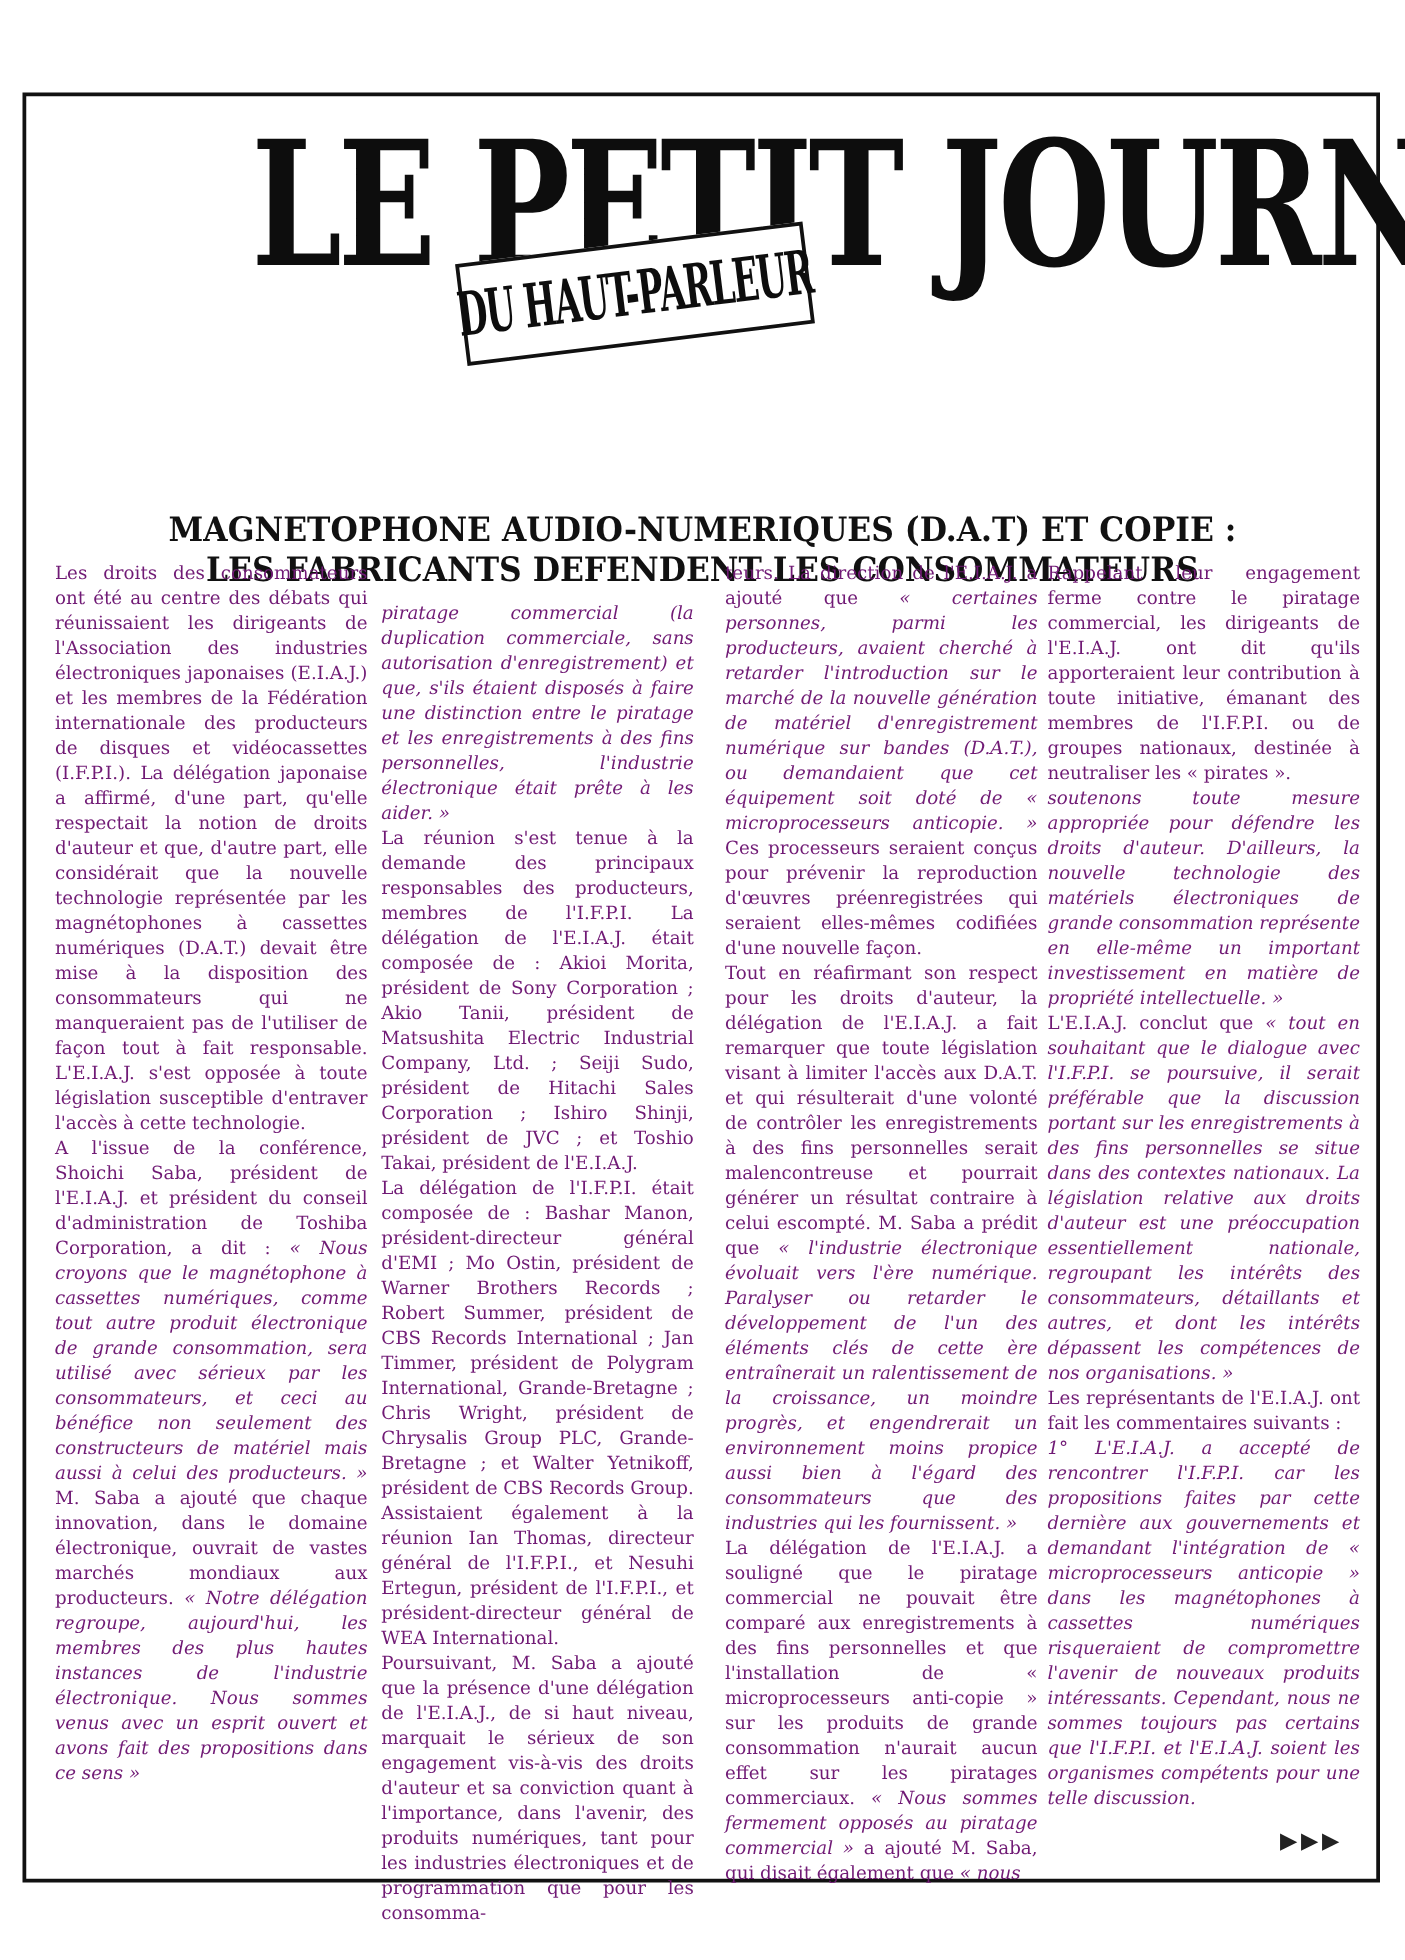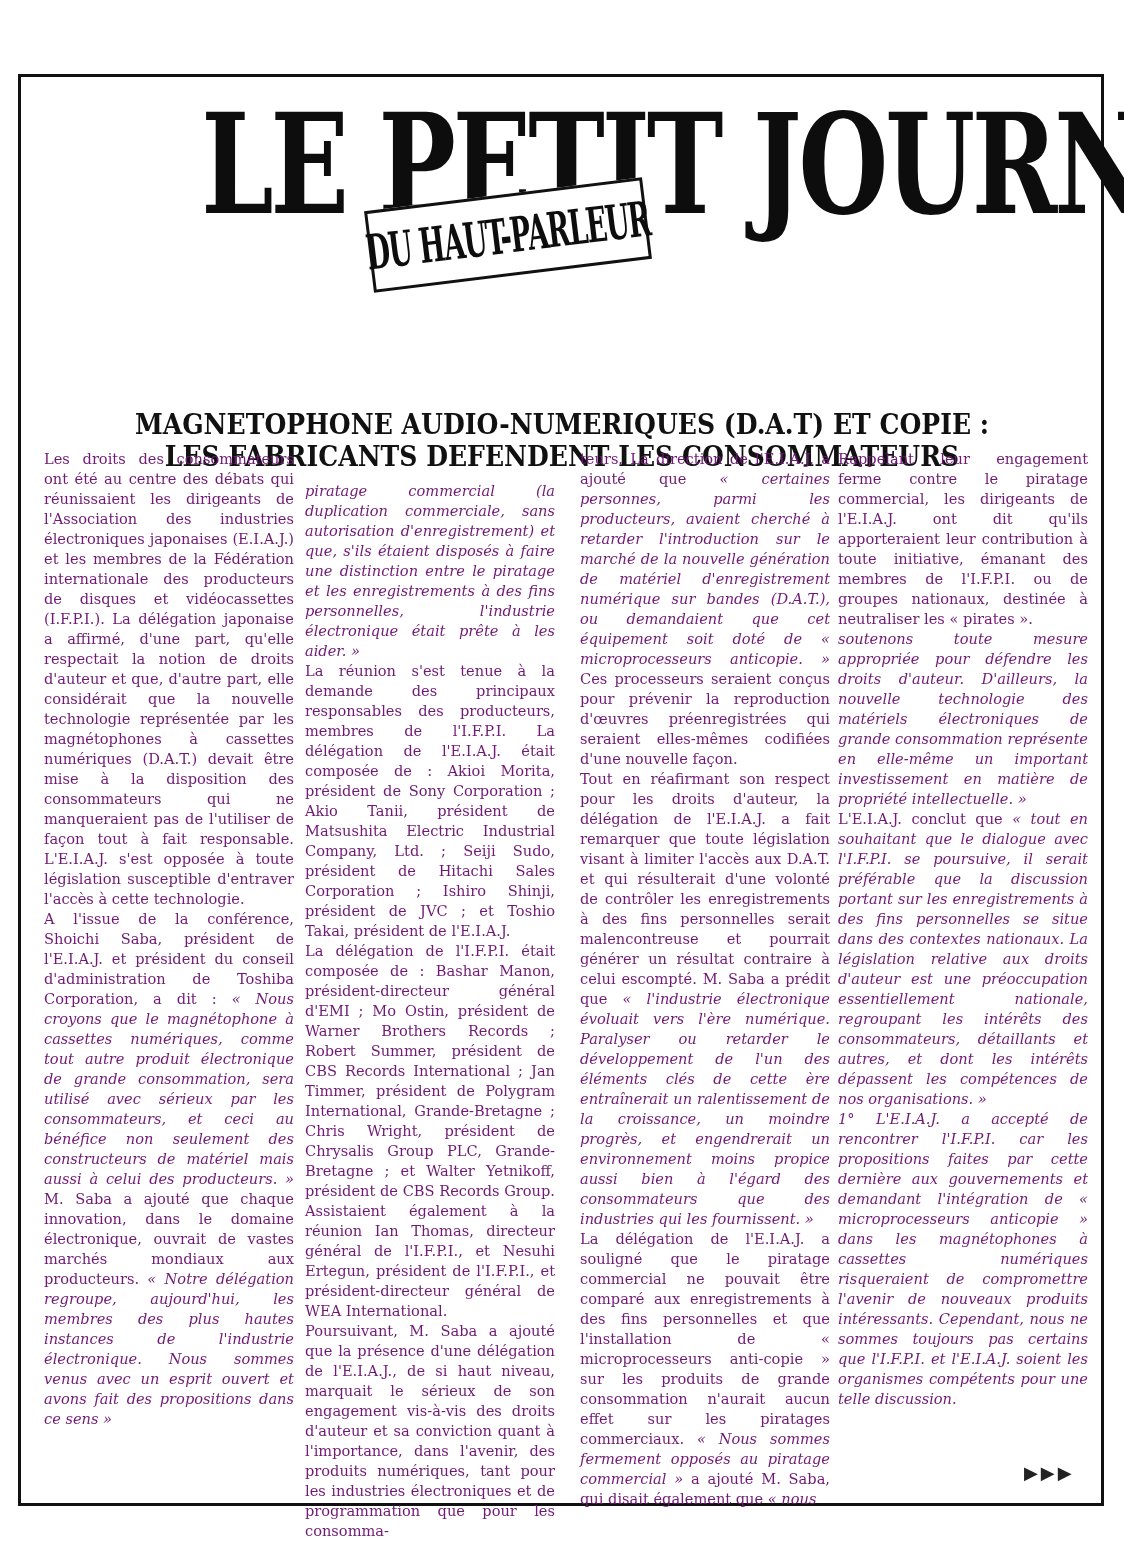--- a/index.html
+++ b/index.html
@@ -52,19 +52,20 @@
   <div class="col c3">
     <p><span>teurs. La direction de l'E.I.A.J. a ajouté que</span> <em>« certaines personnes, parmi les producteurs, avaient cherché à retarder l'introduction sur le marché de la nouvelle génération de matériel d'enregistrement numérique sur bandes (D.A.T.), ou demandaient que cet équipement soit doté de « microprocesseurs anticopie. »</em> <span>Ces processeurs seraient conçus pour prévenir la reproduction d'œuvres préenregistrées qui seraient elles-mêmes codifiées d'une nouvelle façon.</span></p>
     <p><span>Tout en réafirmant son respect pour les droits d'auteur, la délégation de l'E.I.A.J. a fait remarquer que toute législation visant à limiter l'accès aux D.A.T. et qui résulterait d'une volonté de contrôler les enregistrements à des fins personnelles serait malencontreuse et pourrait générer un résultat contraire à celui escompté. M. Saba a prédit que</span> <em>« l'industrie électronique évoluait vers l'ère numérique. Paralyser ou retarder le développement de l'un des éléments clés de cette ère entraînerait un ralentissement de la croissance, un moindre progrès, et engendrerait un environnement moins propice aussi bien à l'égard des consommateurs que des industries qui les fournissent. »</em></p>
     <p><span>La délégation de l'E.I.A.J. a souligné que le piratage commercial ne pouvait être comparé aux enregistrements à des fins personnelles et que l'installation de « microprocesseurs anti-copie » sur les produits de grande consommation n'aurait aucun effet sur les piratages commerciaux.</span> <em>« Nous sommes fermement opposés au piratage commercial »</em> <span>a ajouté M. Saba, qui disait également que</span> <em>« nous</em></p>
   </div>
 
   <div class="col c4">
     <p><span>Rappelant leur engagement ferme contre le piratage commercial, les dirigeants de l'E.I.A.J. ont dit qu'ils apporteraient leur contribution à toute initiative, émanant des membres de l'I.F.P.I. ou de groupes nationaux, destinée à neutraliser les « pirates ».</span></p>
     <p><em>soutenons toute mesure appropriée pour défendre les droits d'auteur. D'ailleurs, la nouvelle technologie des matériels électroniques de grande consommation représente en elle-même un important investissement en matière de propriété intellectuelle. »</em></p>
     <p><span>L'E.I.A.J. conclut que</span> <em>« tout en souhaitant que le dialogue avec l'I.F.P.I. se poursuive, il serait préférable que la discussion portant sur les enregistrements à des fins personnelles se situe dans des contextes nationaux. La législation relative aux droits d'auteur est une préoccupation essentiellement nationale, regroupant les intérêts des consommateurs, détaillants et autres, et dont les intérêts dépassent les compétences de nos organisations. »</em></p>
+    <p><span>Les représentants de l'E.I.A.J. ont fait les commentaires suivants :</span></p>
     <p><em>1° L'E.I.A.J. a accepté de rencontrer l'I.F.P.I. car les propositions faites par cette dernière aux gouvernements et demandant l'intégration de « microprocesseurs anticopie » dans les magnétophones à cassettes numériques risqueraient de compromettre l'avenir de nouveaux produits intéressants. Cependant, nous ne sommes toujours pas certains que l'I.F.P.I. et l'E.I.A.J. soient les organismes compétents pour une telle discussion.</em></p>
   </div>
 </div>
 
 <div class="arrows">▶▶▶</div>
 
 <div class="footer">Page 6 - Janvier 1987 - N° 1736</div>
 
 </body></html>

